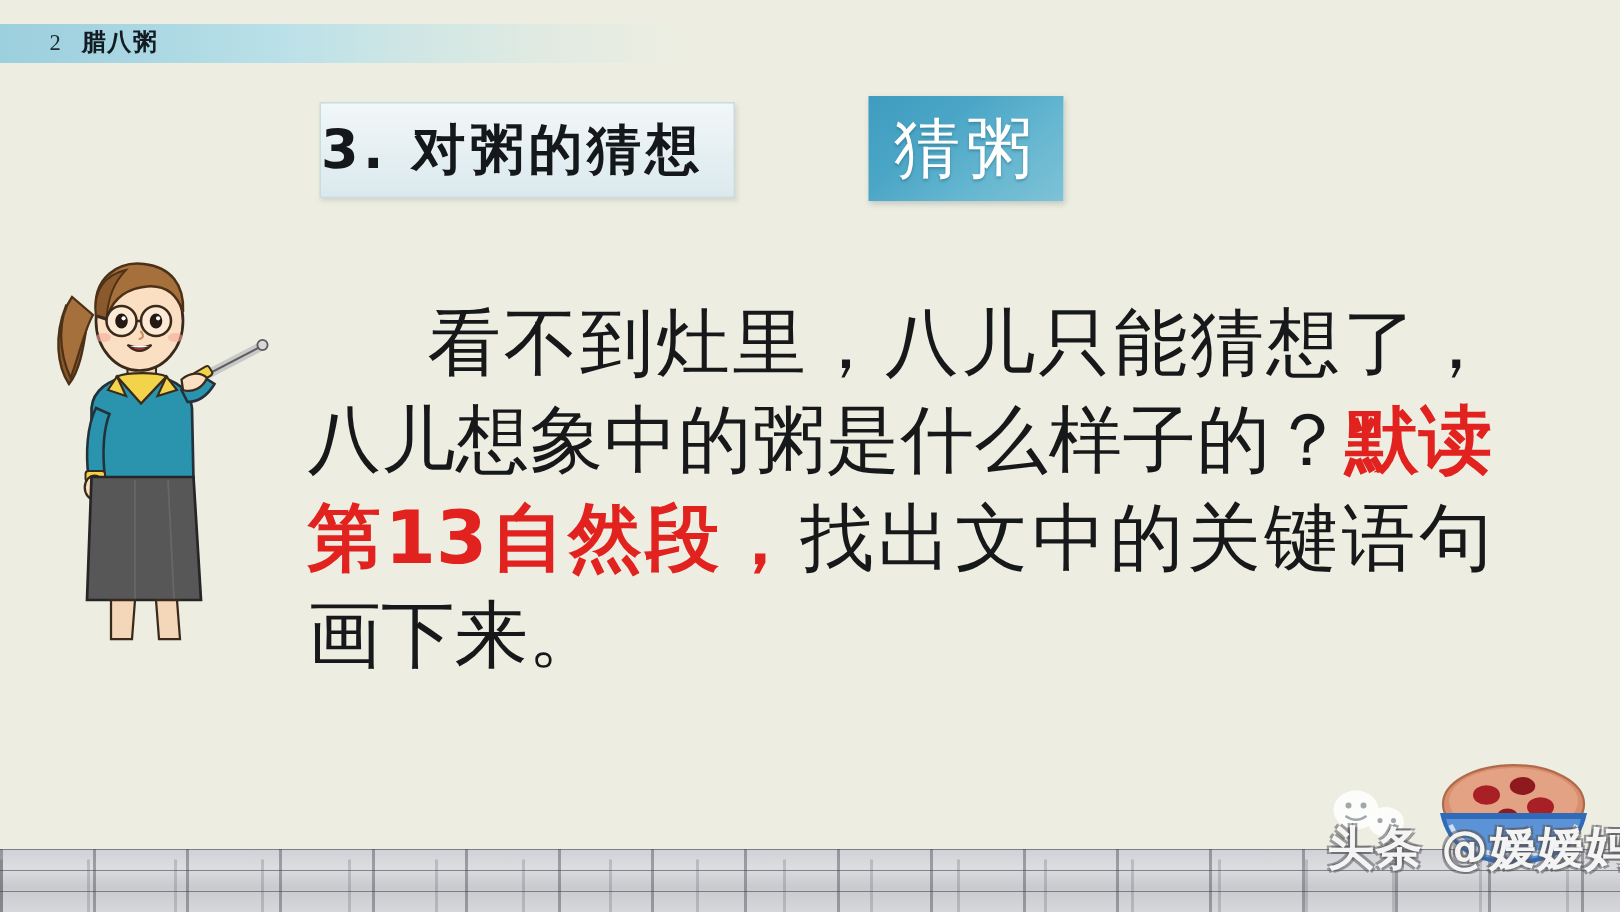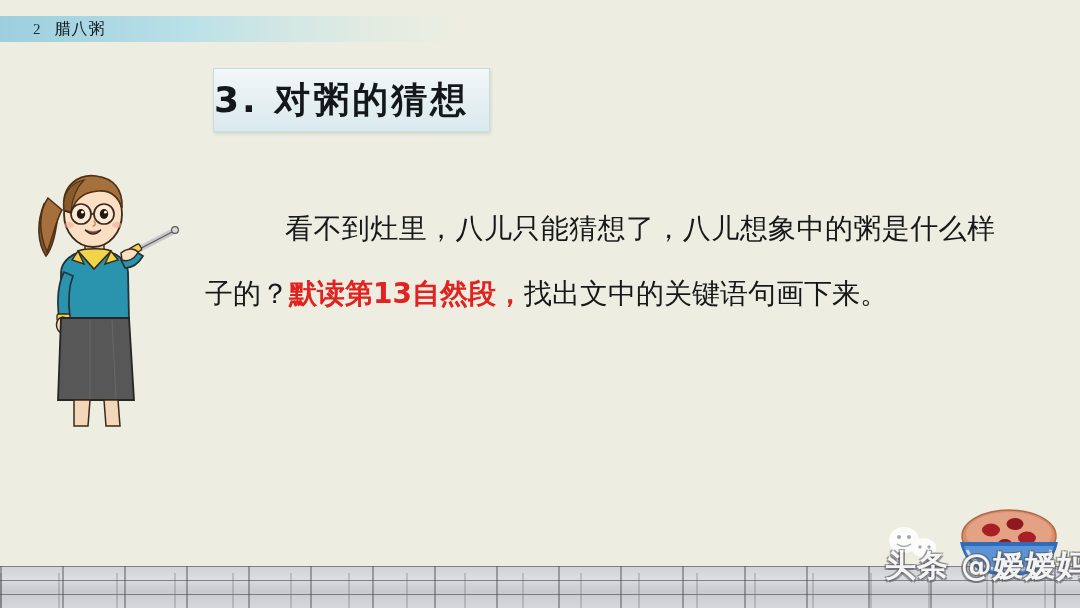--- a/index.html
+++ b/index.html
@@ -41,21 +41,21 @@
     white-space: nowrap;
   }
   #header-num {
     font-size: 15px;
     color: #1e2b33;
     font-family: "Liberation Serif", "DejaVu Serif", serif;
   }
   #header-title {
     font-size: 16px;
     color: #121c22;
-    font-weight: normal;
+    font-weight: bold;
     margin-left: 14px;
     font-family: "DejaVu Sans", "Liberation Sans", sans-serif;
     letter-spacing: 1px;
   }
 
   
   #heading-box {
     position: absolute;
     left: 213px;
     top: 68px;
@@ -96,21 +96,21 @@
     text-shadow: 0 1px 2px rgba(40,90,110,0.45);
     white-space: nowrap;
   }
 
   
   #body-text {
     position: absolute;
     left: 205px;
     top: 196px;
     width: 790px;
-    font-size: 28px;
+    font-size: 49px;
     line-height: 65px;
     color: #16181a;
     font-family: "DejaVu Serif", "Liberation Serif", serif;
     text-indent: 80px;
     letter-spacing: 0px;
     text-align: justify;
   }
   #body-text .accent {
     color: #e1221f;
     font-weight: bold;
@@ -196,20 +196,23 @@
     <div class="hdr-inner">
       <span id="header-num">2</span>
       <span id="header-title">腊八粥</span>
     </div>
   </div>
 
   <div id="heading-box">
     <span id="heading-text">3. 对粥的猜想</span>
   </div>
 
+  <div id="keyword-box">
+    <span id="keyword-text">猜粥</span>
+  </div>
 
   <svg id="teacher" viewBox="0 0 180 262">
 
     <g>
       <line x1="98" y1="88" x2="146" y2="63" stroke="#c9c9c9" stroke-width="6" stroke-linecap="round"></line>
       <line x1="98" y1="88" x2="146" y2="63" stroke="#5f5f5f" stroke-width="1.4" stroke-linecap="round"></line>
       <circle cx="147" cy="62" r="3.4" fill="#d8d8d8" stroke="#5a5a5a" stroke-width="1.2"></circle>
     </g>
 
     <g>

